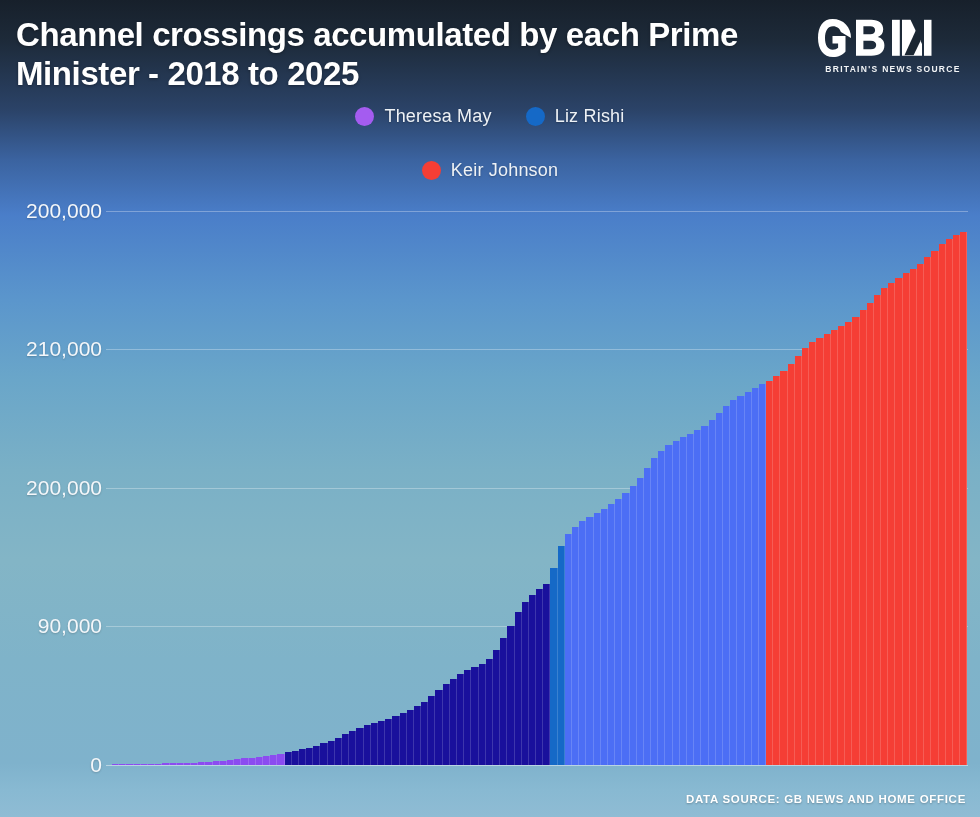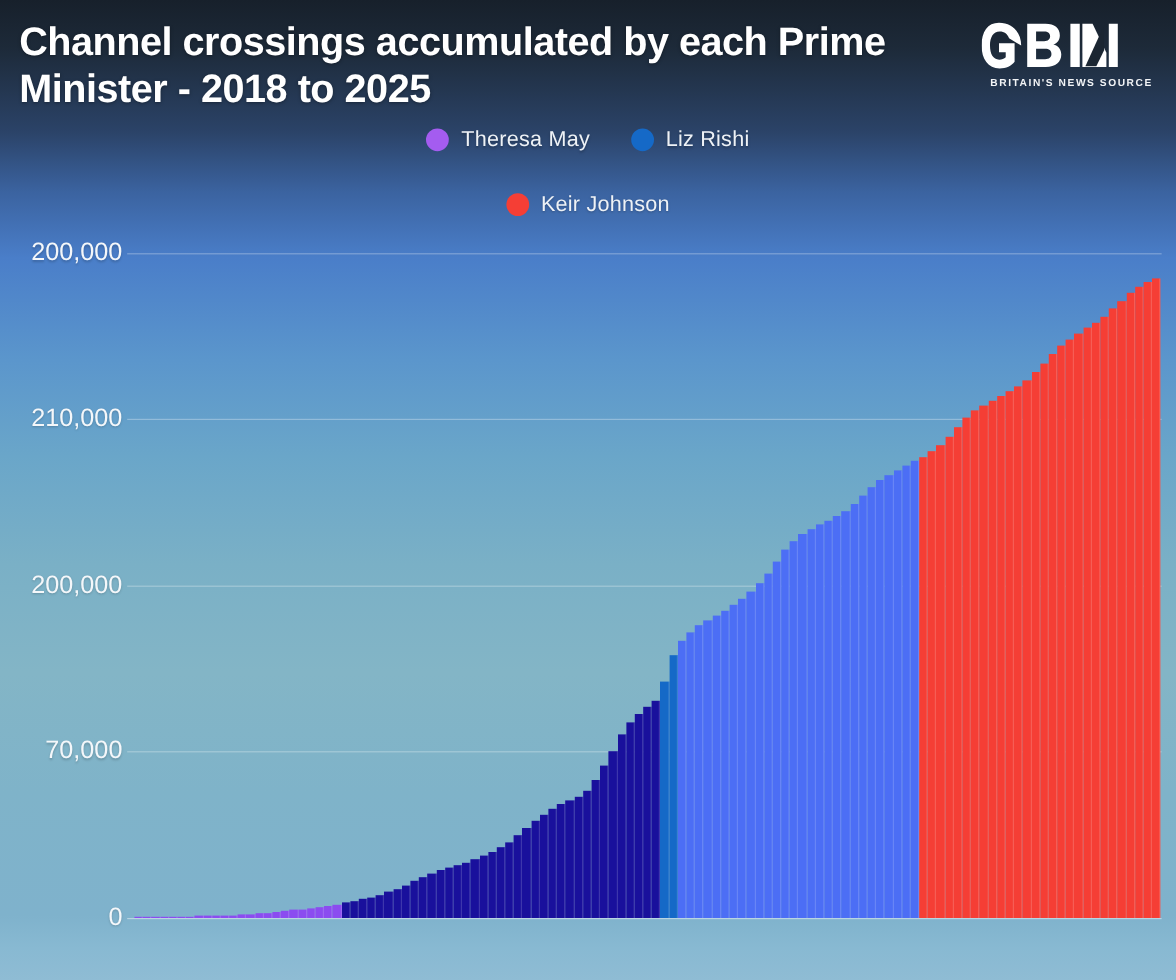--- a/index.html
+++ b/index.html
@@ -149,21 +149,21 @@
 
   <div class="plot">
     <div id="gridlines">
         <div class="gridline" style="top: 5.54455px;"></div>
         <div class="ytick" style="top: 5.54455px;">200,000</div>
         <div class="gridline" style="top: 144.158px;"></div>
         <div class="ytick" style="top: 144.158px;">210,000</div>
         <div class="gridline" style="top: 282.772px;"></div>
         <div class="ytick" style="top: 282.772px;">200,000</div>
         <div class="gridline" style="top: 421.386px;"></div>
-        <div class="ytick" style="top: 421.386px;">70,000</div>
+        <div class="ytick" style="top: 421.386px;">90,000</div>
         <div class="gridline zero" style="top: 560px;"></div>
         <div class="ytick" style="top: 560px;">0</div>
       </div>
     <div class="bars" id="bars">
         <div class="bar" title="Theresa May: 0" style="height: 0.6px; background: rgb(139, 76, 240);"></div>
         <div class="bar" title="Theresa May: 60" style="height: 0.6px; background: rgb(139, 76, 240);"></div>
         <div class="bar" title="Theresa May: 120" style="height: 0.6px; background: rgb(139, 76, 240);"></div>
         <div class="bar" title="Theresa May: 200" style="height: 0.6px; background: rgb(139, 76, 240);"></div>
         <div class="bar" title="Theresa May: 297" style="height: 0.823366px; background: rgb(139, 76, 240);"></div>
         <div class="bar" title="Theresa May: 400" style="height: 1.10891px; background: rgb(139, 76, 240);"></div>
@@ -276,13 +276,14 @@
         <div class="bar" title="Keir Starmer: 180,900" style="height: 501.505px; background: rgb(245, 62, 53);"></div>
         <div class="bar" title="Keir Starmer: 183,100" style="height: 507.604px; background: rgb(245, 62, 53);"></div>
         <div class="bar" title="Keir Starmer: 185,500" style="height: 514.257px; background: rgb(245, 62, 53);"></div>
         <div class="bar" title="Keir Starmer: 187,800" style="height: 520.634px; background: rgb(245, 62, 53);"></div>
         <div class="bar" title="Keir Starmer: 189,700" style="height: 525.901px; background: rgb(245, 62, 53);"></div>
         <div class="bar" title="Keir Starmer: 191,100" style="height: 529.782px; background: rgb(245, 62, 53);"></div>
         <div class="bar" title="Keir Starmer: 192,100" style="height: 532.554px; background: rgb(245, 62, 53);"></div>
       </div>
   </div>
 
+  <div class="footer">DATA SOURCE: GB NEWS AND HOME OFFICE</div>
 </div>
 
 </body></html>

